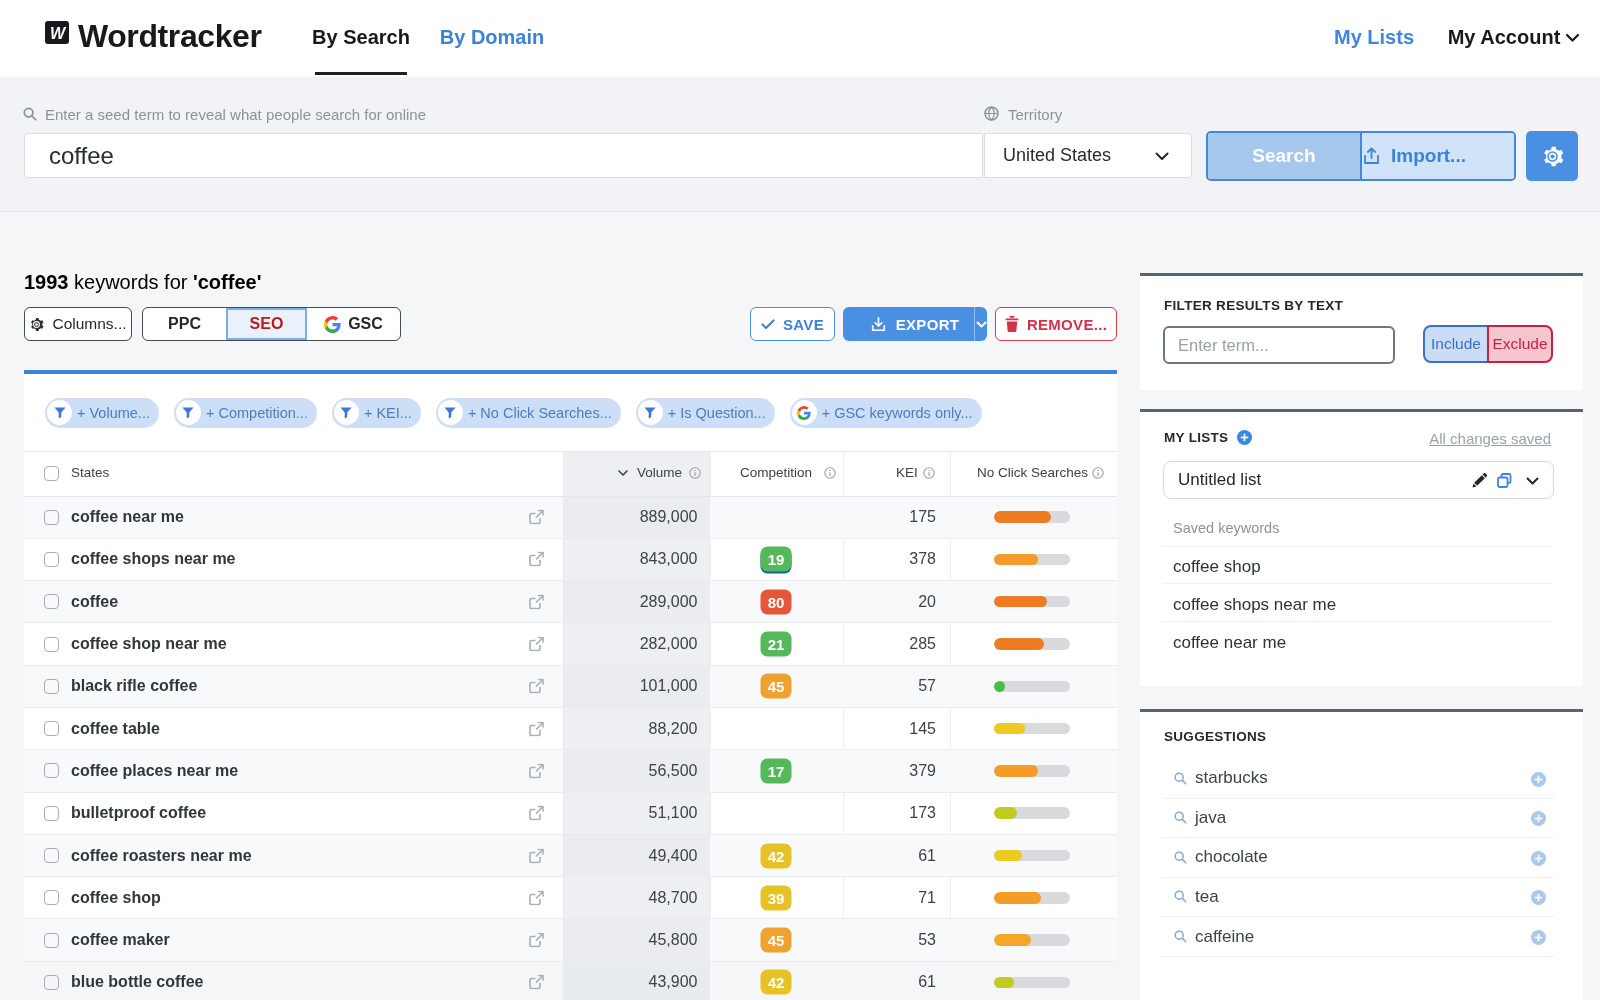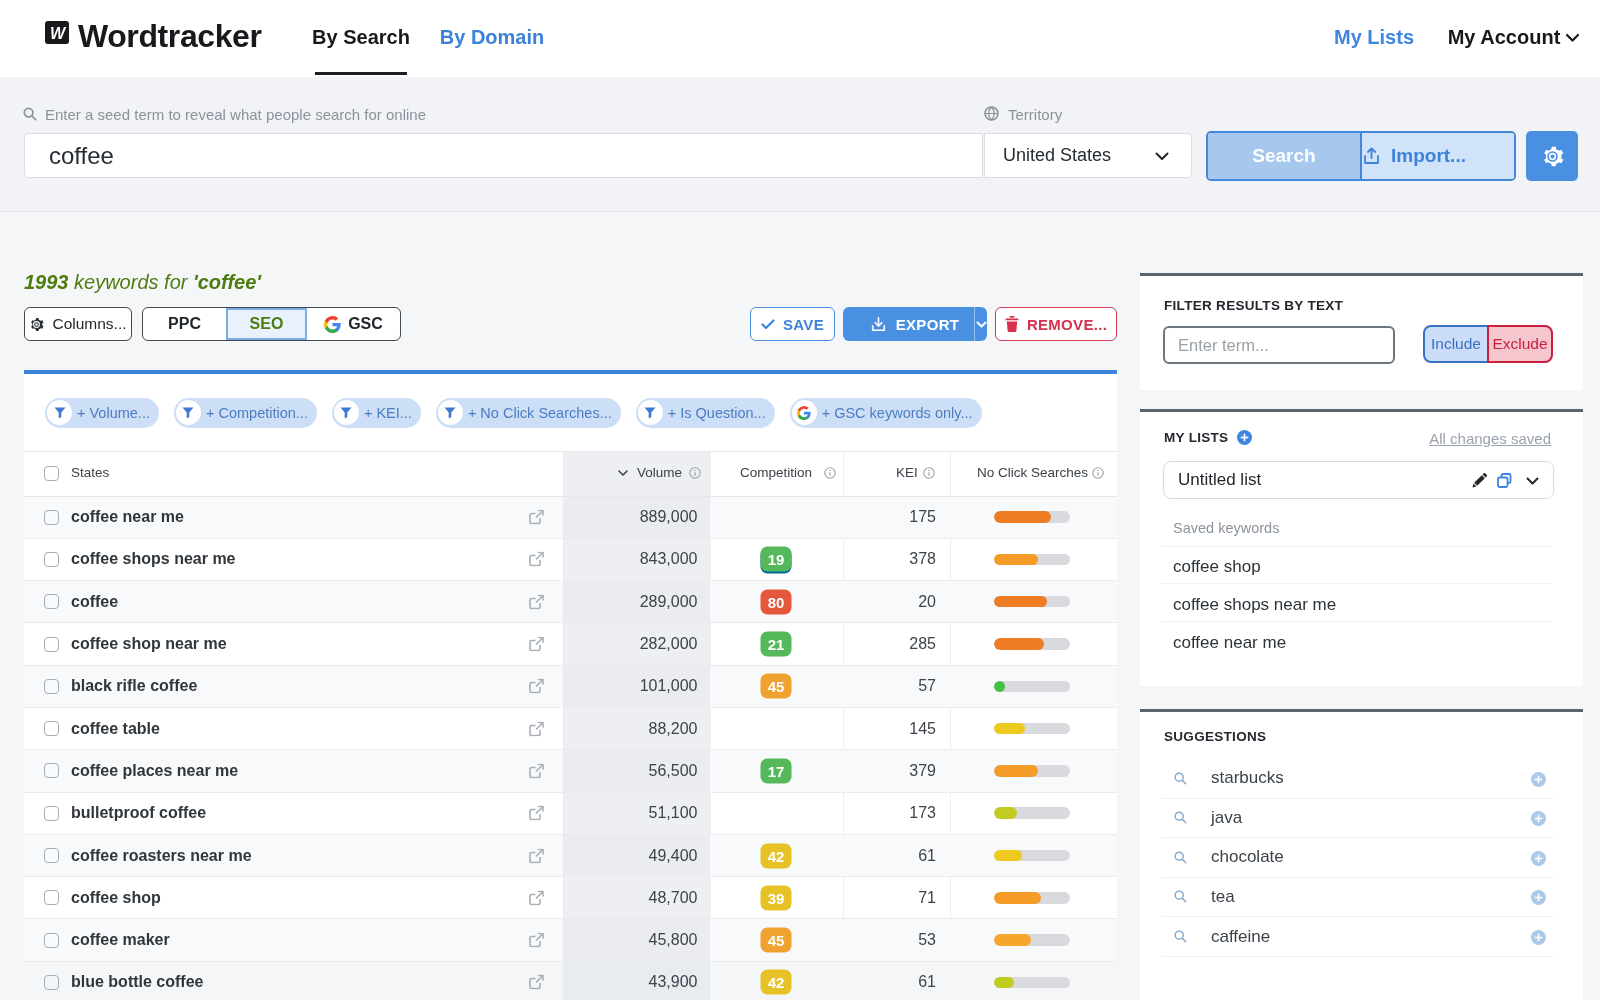--- a/index.html
+++ b/index.html
@@ -19,26 +19,26 @@
 .srch { position:absolute; top:77px; left:0; width:1600px; height:135px; background:#f1f3f6; border-bottom:1px solid #e3e6ea; }
 .slab { position:absolute; top:29px; font-size:15px; color:#8a929b; }
 .sinput { position:absolute; left:24px; top:56px; width:959px; height:45px; background:#fff; border:1px solid #d9dde2; border-radius:4px 0 0 4px; line-height:43px; padding-left:24px; font-size:24px; color:#262c33; }
 .ssel { position:absolute; left:984px; top:56px; width:208px; height:45px; background:#fff; border:1px solid #d9dde2; border-radius:0 4px 4px 0; line-height:43px; padding-left:18px; font-size:18px; color:#262c33; }
 .sgroup { position:absolute; left:1206px; top:54px; width:310px; height:50px; border:2px solid #4486d8; border-radius:5px; display:flex; overflow:hidden; }
 .sgo { width:152px; background:#a6c8ed; color:#fbfdff; font-weight:bold; font-size:19px; display:flex; align-items:center; justify-content:center; }
 .simp { flex:1; background:#d0e3f8; color:#3d83d9; font-weight:bold; font-size:19px; display:flex; align-items:center; justify-content:flex-start; gap:10px; border-left:2px solid #4486d8; }
 .gearbtn { position:absolute; left:1526px; top:54px; width:52px; height:50px; background:#4a90e2; border-radius:5px; display:flex; align-items:center; justify-content:center; }
 
 
-.h2 { position:absolute; left:24px; top:271px; font-size:20px; color:#4d7c0f;font-style:italic; }
+.h2 { position:absolute; left:24px; top:271px; font-size:20px; color:#000000; }
 .btn { position:absolute; top:307px; height:34px; background:#fff; border:1.5px solid #434a50; border-radius:6px; display:flex; align-items:center; justify-content:center; font-size:15.5px; color:#22272c; }
 .seg { position:absolute; left:142px; top:307px; width:259px; height:34px; background:#fff; border:1.5px solid #434a50; border-radius:6px; display:flex; overflow:hidden; }
 .seg > div { display:flex; align-items:center; justify-content:center; font-weight:bold; font-size:16px; gap:7px; }
 .segppc { width:83px; }
-.segseo { width:81px; background:#e9f2fc; color:#4d7c0f; box-shadow:inset 0 0 0 2px #79ade4; }
+.segseo { width:81px; background:#e9f2fc; color:#b91c1c; box-shadow:inset 0 0 0 2px #79ade4; }
 .seggsc { flex:1; }
 .actbtn { position:absolute; top:307px; height:34px; border-radius:6px; display:flex; align-items:center; justify-content:center; font-weight:bold; font-size:15px; letter-spacing:0.3px; }
 
 
 .card { position:absolute; left:24px; top:370px; width:1093px; height:577px; background:#fff; border-top:4px solid #3e83da; }
 .chips { position:absolute; left:21px; top:23.5px; display:flex; gap:15px; }
 .chip { height:30px; border-radius:15px; background:#cddff6; color:#4c7cc2; font-size:14.5px; display:flex; align-items:center; padding:0 9px 0 2px; gap:5px; white-space:nowrap; }
 .cico { width:25px; height:25px; border-radius:50%; background:#fff; display:flex; align-items:center; justify-content:center; }
 .chipline { position:absolute; left:0; top:77px; width:1093px; height:1px; background:#e8ebee; }
 .thead { position:absolute; left:0; top:78px; width:1093px; height:43.5px; font-size:13.5px; color:#3b424a; }
@@ -60,21 +60,21 @@
 .b-orange { background:#f0a231; } .b-yellow { background:#e7c226; }
 .f-dorange { background:#ee7c22; } .f-orange { background:#f59b27; } .f-amber { background:#f6a72b; }
 .f-yellow { background:#eec91e; } .f-ygreen { background:#c2cb1f; } .f-green { background:#45c043; }
 
 
 .panel { position:absolute; left:1140px; width:443px; background:#fff; border-top:3.5px solid #5a646e; }
 .ptitle { position:absolute; left:24px; font-size:13.5px; font-weight:bold; color:#23282e; letter-spacing:0.3px; }
 .gray { color:#9aa2ab; }
 .sep { position:absolute; left:22px; width:390px; height:1px; background:#eef0f2; }
 .sugitem { position:absolute; left:22px; width:392px; height:39.6px; }
-.sugtext { position:absolute; left:33px; top:50%; transform:translateY(-50%); font-size:17px; color:#3c434a;margin-left:16px; }
+.sugtext { position:absolute; left:33px; top:50%; transform:translateY(-50%); font-size:17px; color:#3c434a; }
 </style>
 </head>
 <body>
 
 <div class="hdr">
   <div class="lgbox">
     <svg width="24" height="23" viewBox="0 0 24 23">
         <text x="12.5" y="17.5" font-family="Liberation Sans,sans-serif" font-size="16" font-weight="bold" font-style="italic" fill="#fff" text-anchor="middle">W</text>
       </svg>
   </div>

